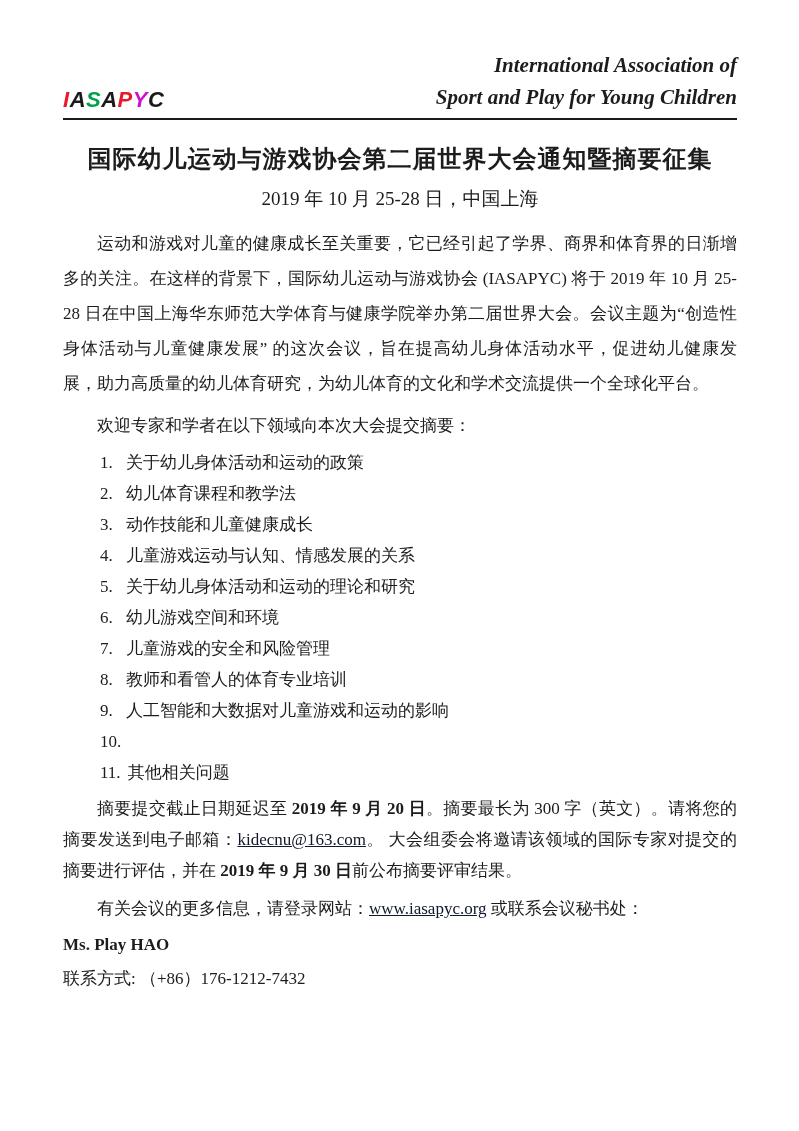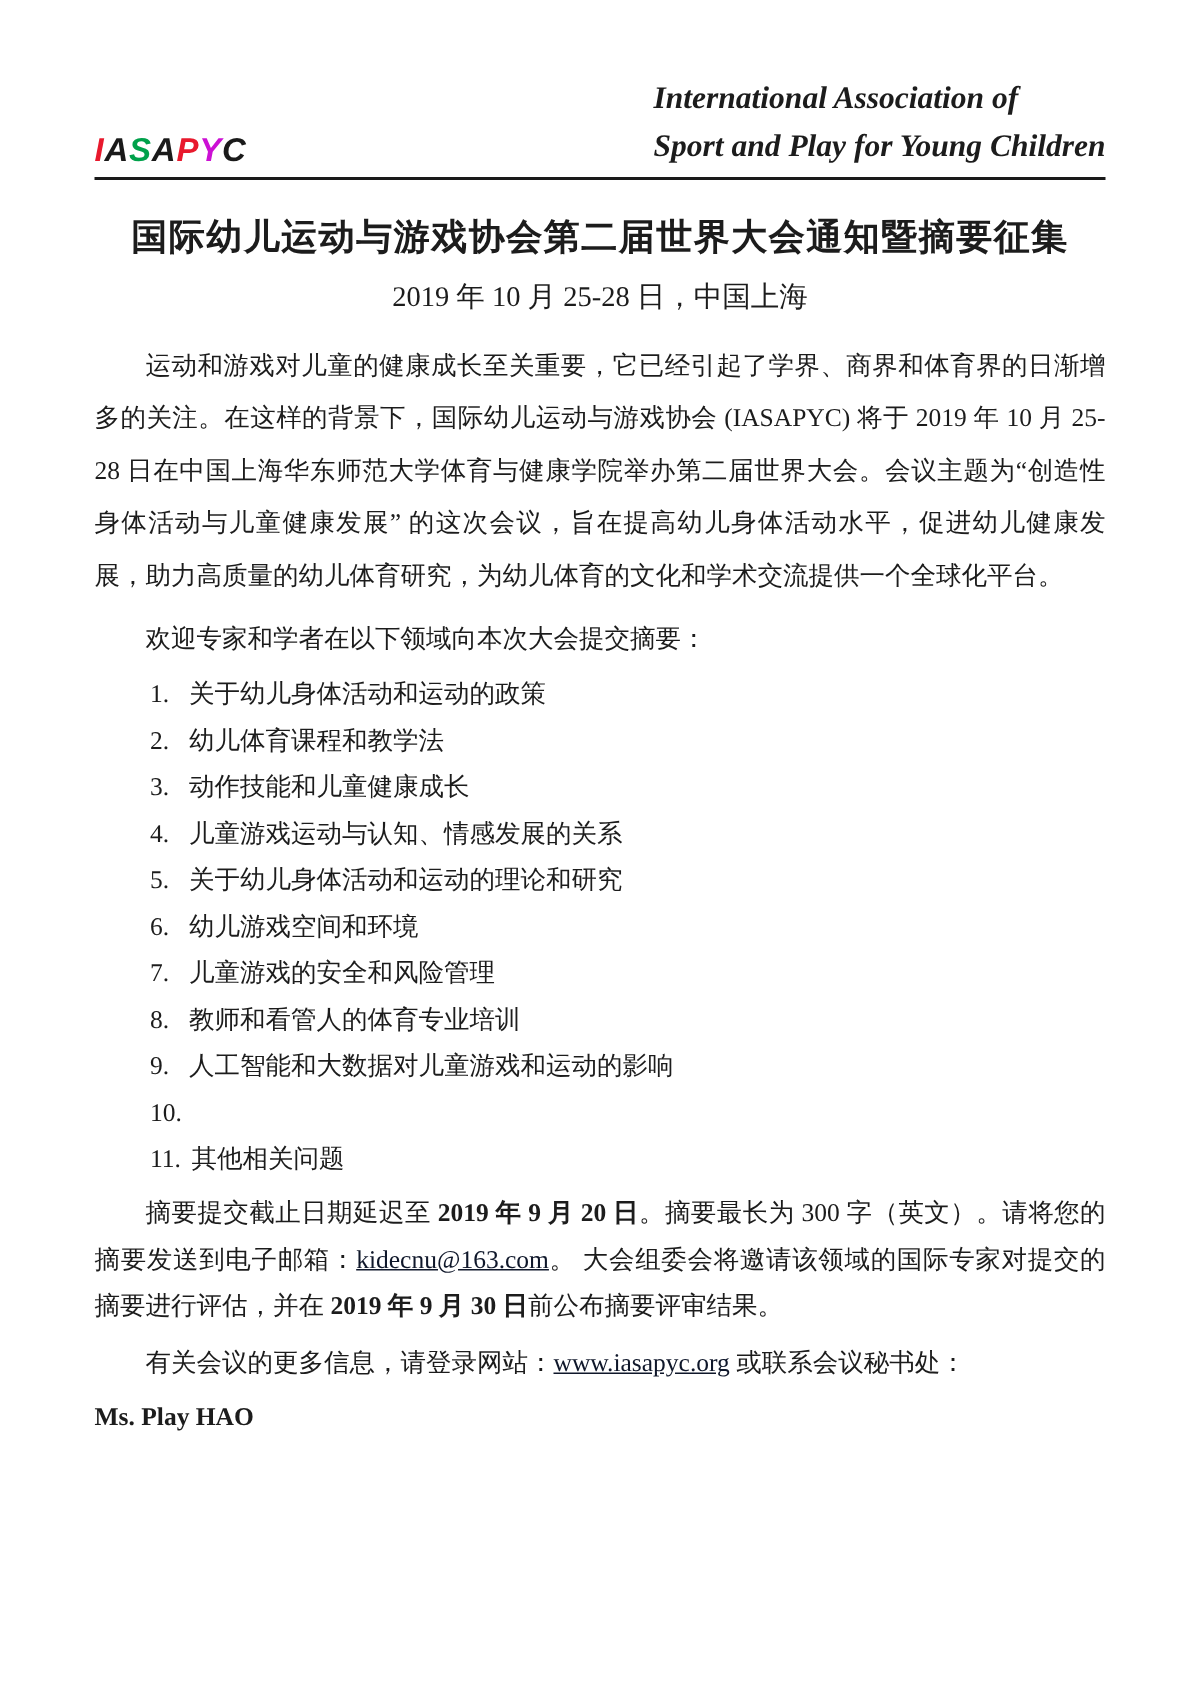--- a/index.html
+++ b/index.html
@@ -26,21 +26,21 @@
     font-family:"Liberation Sans","DejaVu Sans",sans-serif;
     font-weight:bold;
     font-style:italic;
     font-size:22px;
     letter-spacing:0.5px;
     line-height:1;
     padding-bottom:2px;
     white-space:nowrap;
   }
   .org {
-    text-align:left;
+    text-align:right;
     font-weight:bold;
     font-style:italic;
     font-size:21px;
     line-height:1.5;
     white-space:nowrap;
   }
   
   .doc-title {
     margin:22px 0 0;
     text-align:center;
@@ -161,14 +161,15 @@
         <span class="num">11.</span>
         <span>其他相关问题</span>
       </li>
   </ol>
 
   <p class="body indent tight"><span>摘要提交截止日期延迟至 </span><span class="bold">2019 年 9 月 20 日</span><span>。摘要最长为 300 字（英文）。请将您的摘要发送到电子邮箱：</span><a class="link">kidecnu@163.com</a><span>。 大会组委会将邀请该领域的国际专家对提交的摘要进行评估，并在 </span><span class="bold">2019 年 9 月 30 日</span><span>前公布摘要评审结果。</span></p>
 
   <p class="body indent tight"><span>有关会议的更多信息，请登录网站：</span><a class="link">www.iasapyc.org</a><span> 或联系会议秘书处：</span></p>
 
   <p class="contact-name">Ms. Play HAO</p>
+  <p class="contact-phone">联系方式: （+86）176-1212-7432</p>
 
 </div>
 
 </body></html>

